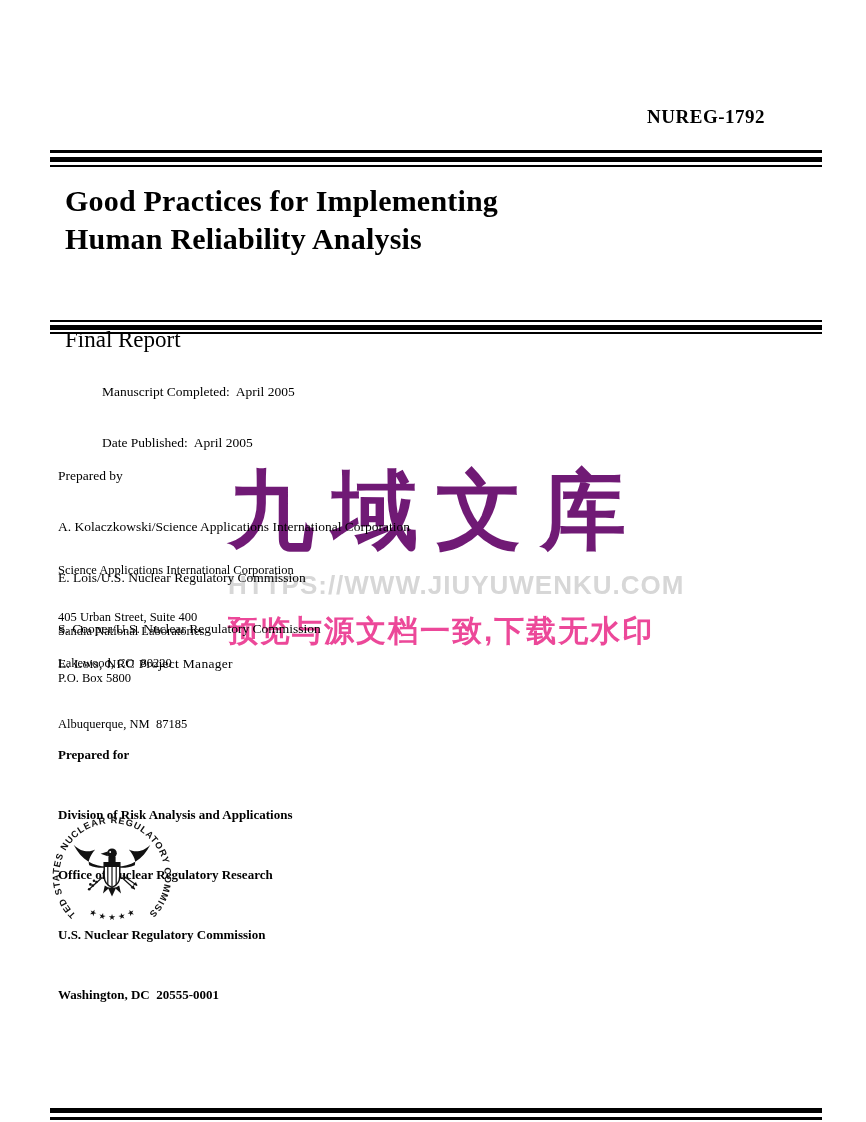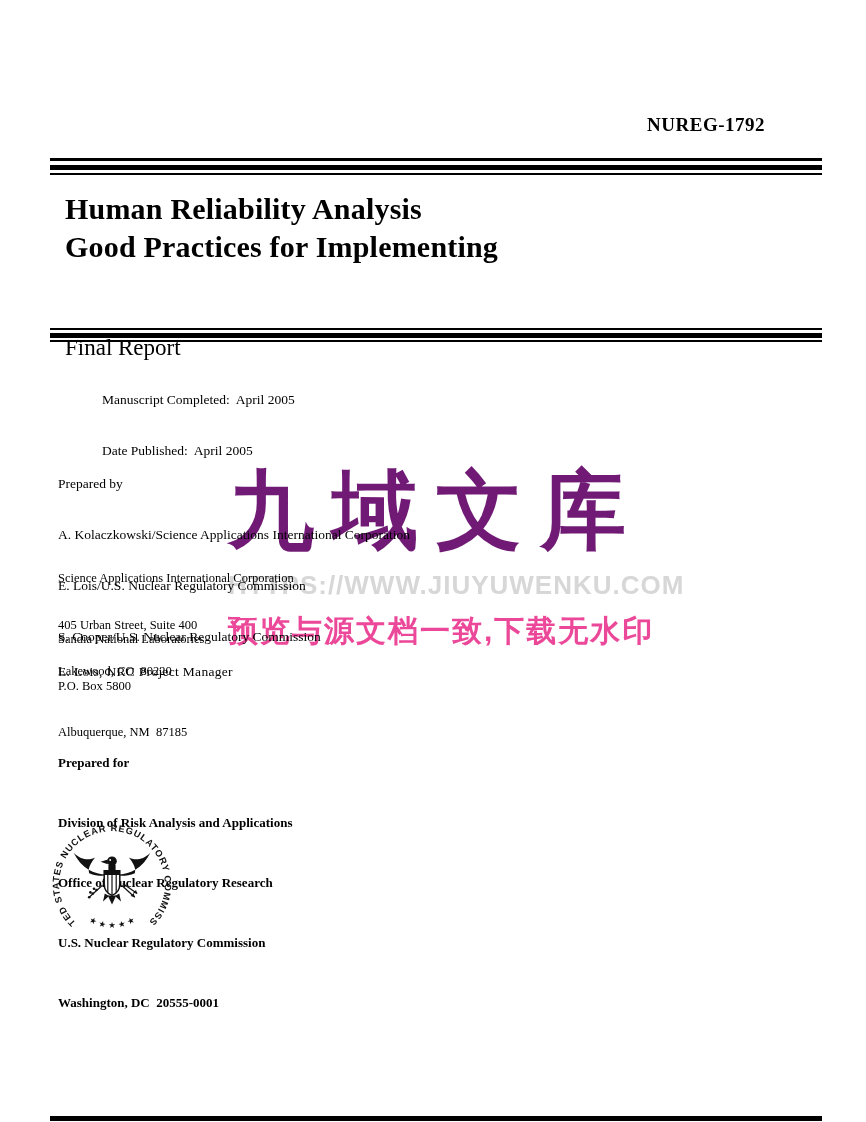--- a/index.html
+++ b/index.html
@@ -24,21 +24,21 @@
   }
   .wm-url{
     margin-top:12px;
     font-size:26px;letter-spacing:1px;color:#d7d7d7;white-space:nowrap;
   }
   .wm-tagline{
     margin-top:10px;
     font-size:30px;letter-spacing:2px;color:#ec4899;white-space:nowrap;
   }
   
-  .content{position:absolute;left:0;top:12px;width:866px;height:1042px;z-index:2;}
+  .content{position:absolute;left:0;top:4px;width:866px;height:1042px;z-index:2;}
   .report-number{
     position:absolute;top:102px;right:101px;
     font-size:19px;font-weight:bold;letter-spacing:0.5px;
   }
   .rule{position:absolute;left:50px;width:772px;}
   .rule .ln{background:#000;width:100%;}
   .rule-top{top:146px;}
   .rule-top .l1{height:3px;margin-bottom:4px;}
   .rule-top .l2{height:5px;margin-bottom:3px;}
   .rule-top .l3{height:2px;}
@@ -100,22 +100,22 @@
 
   <div class="report-number">NUREG-1792</div>
 
   <div class="rule rule-top">
     <div class="ln l1"></div>
     <div class="ln l2"></div>
     <div class="ln l3"></div>
   </div>
 
   <div class="doc-title">
+    <div>Good Practices for Implementing</div>
     <div>Human Reliability Analysis</div>
-    <div>Good Practices for Implementing</div>
   </div>
 
   <div class="subtitle">Final Report</div>
 
   <div class="rule rule-mid">
     <div class="ln l1"></div>
     <div class="ln l2"></div>
     <div class="ln l3"></div>
   </div>
 

